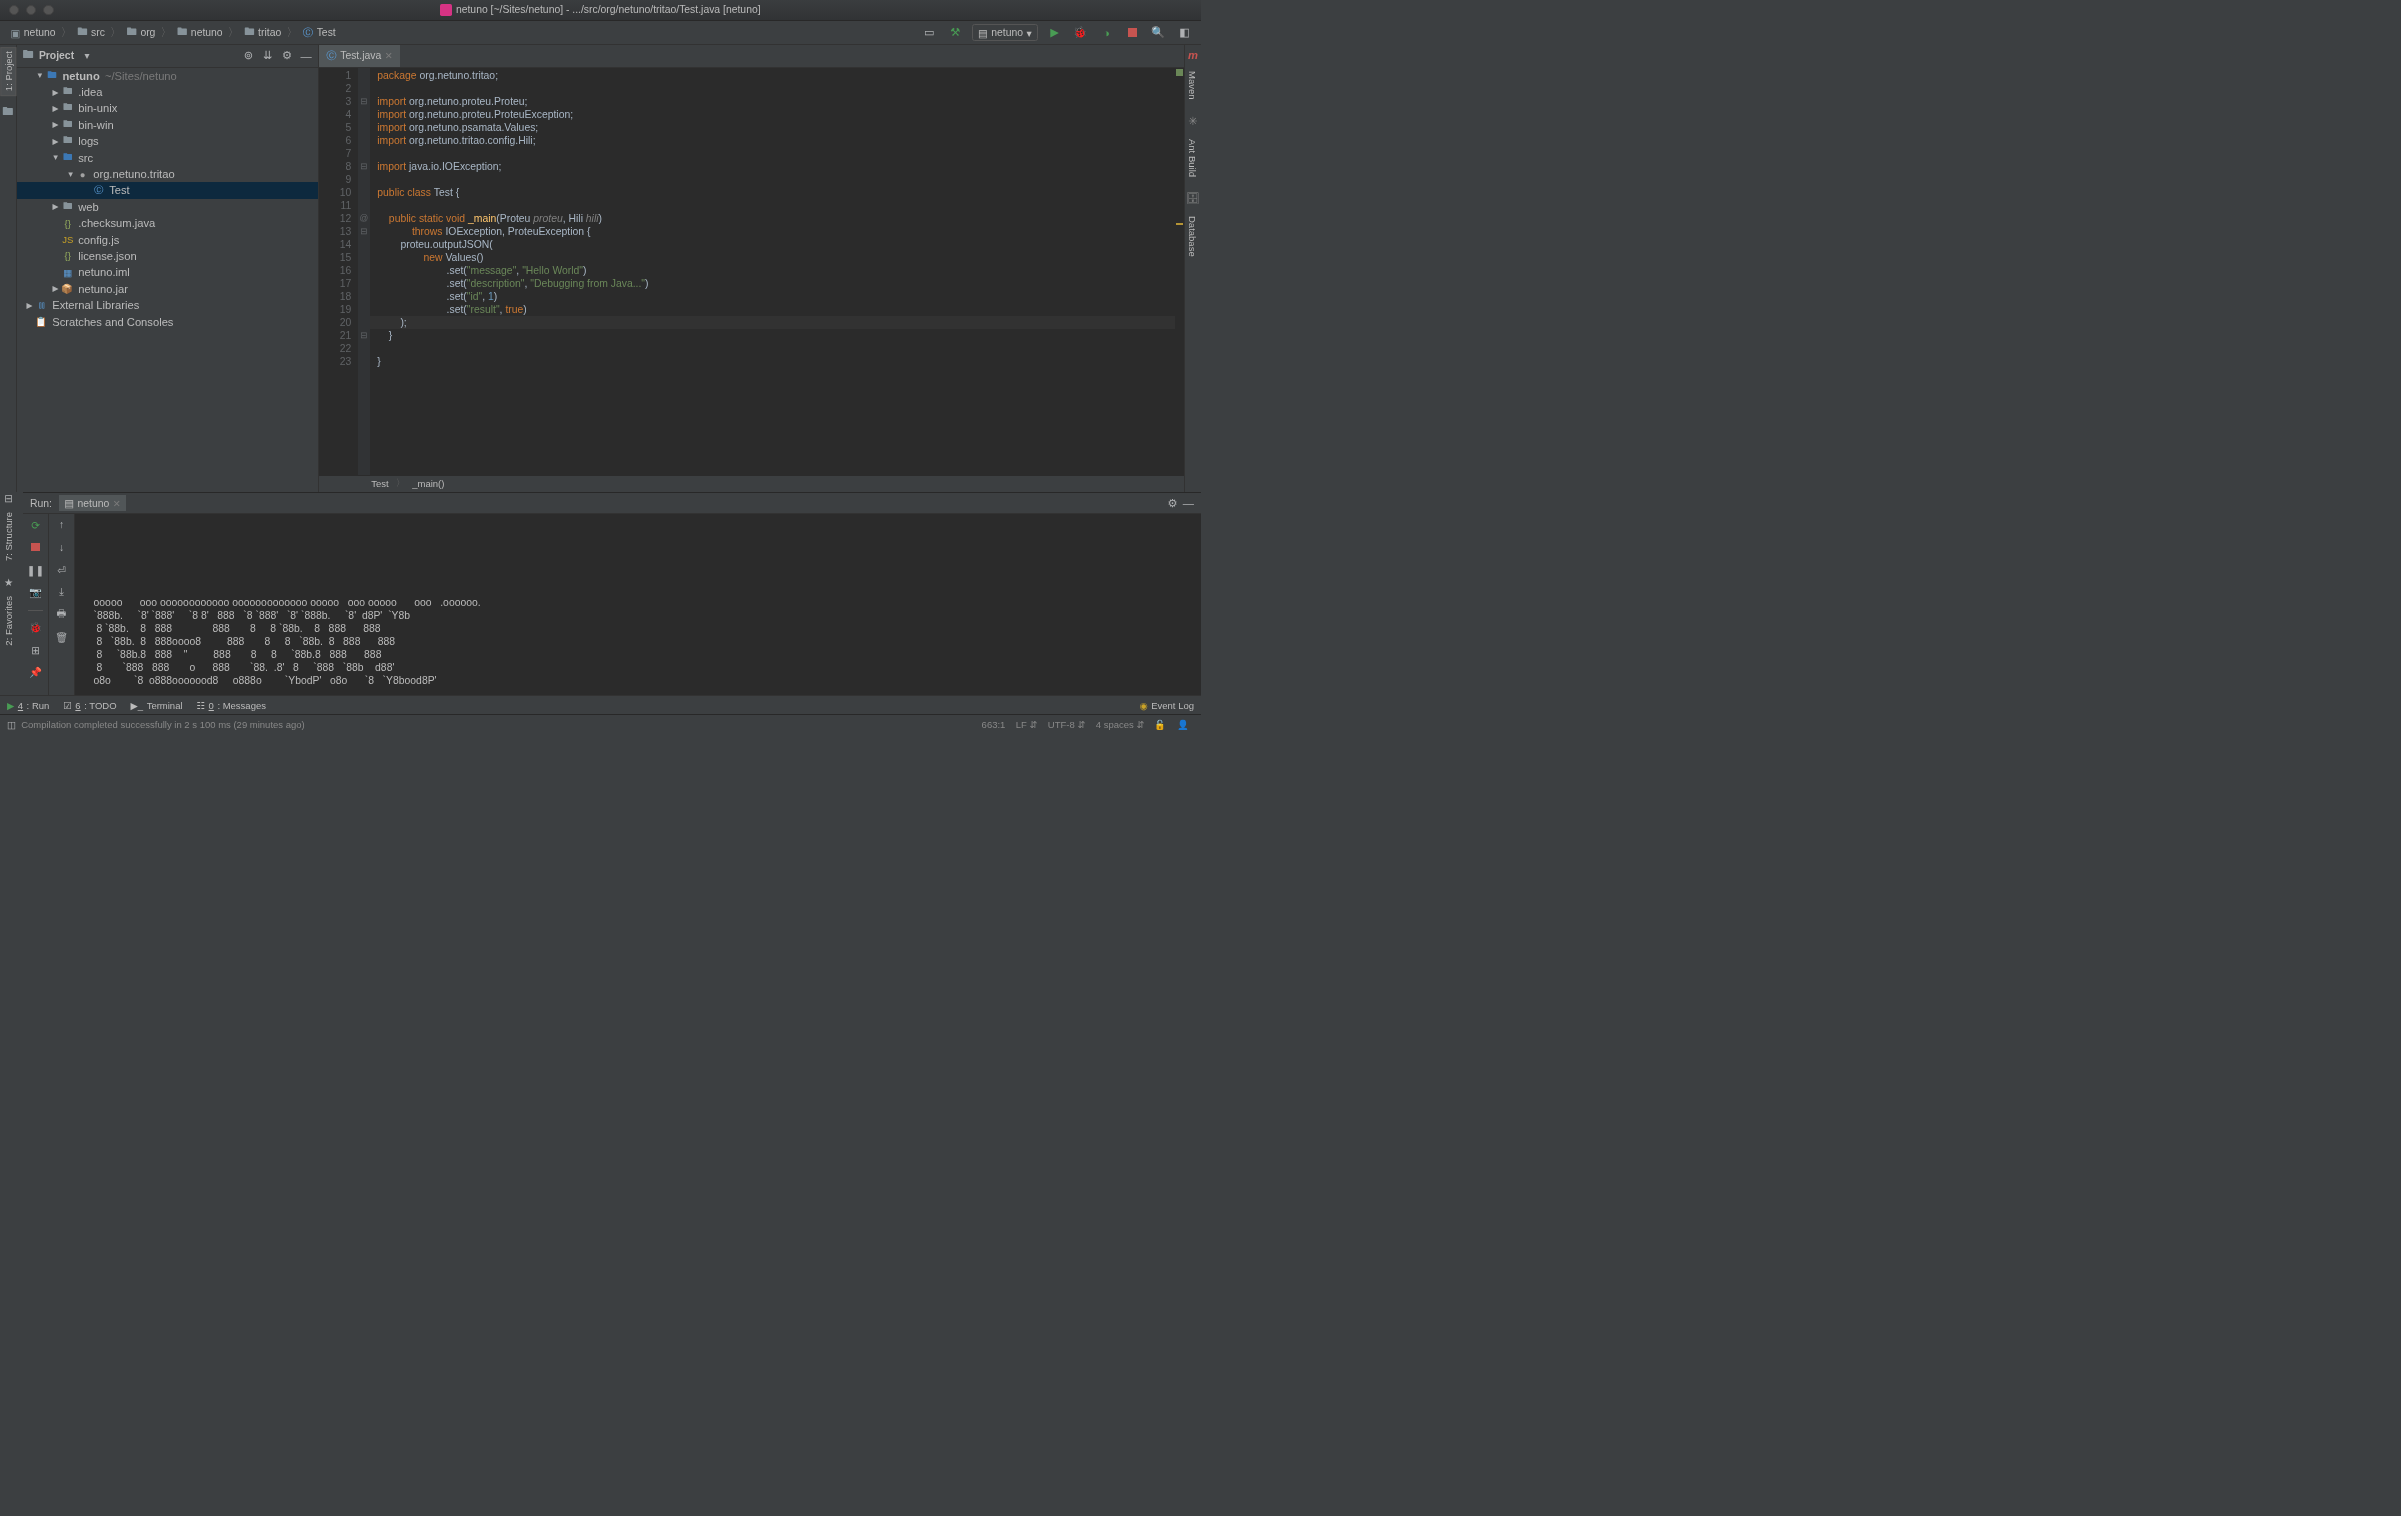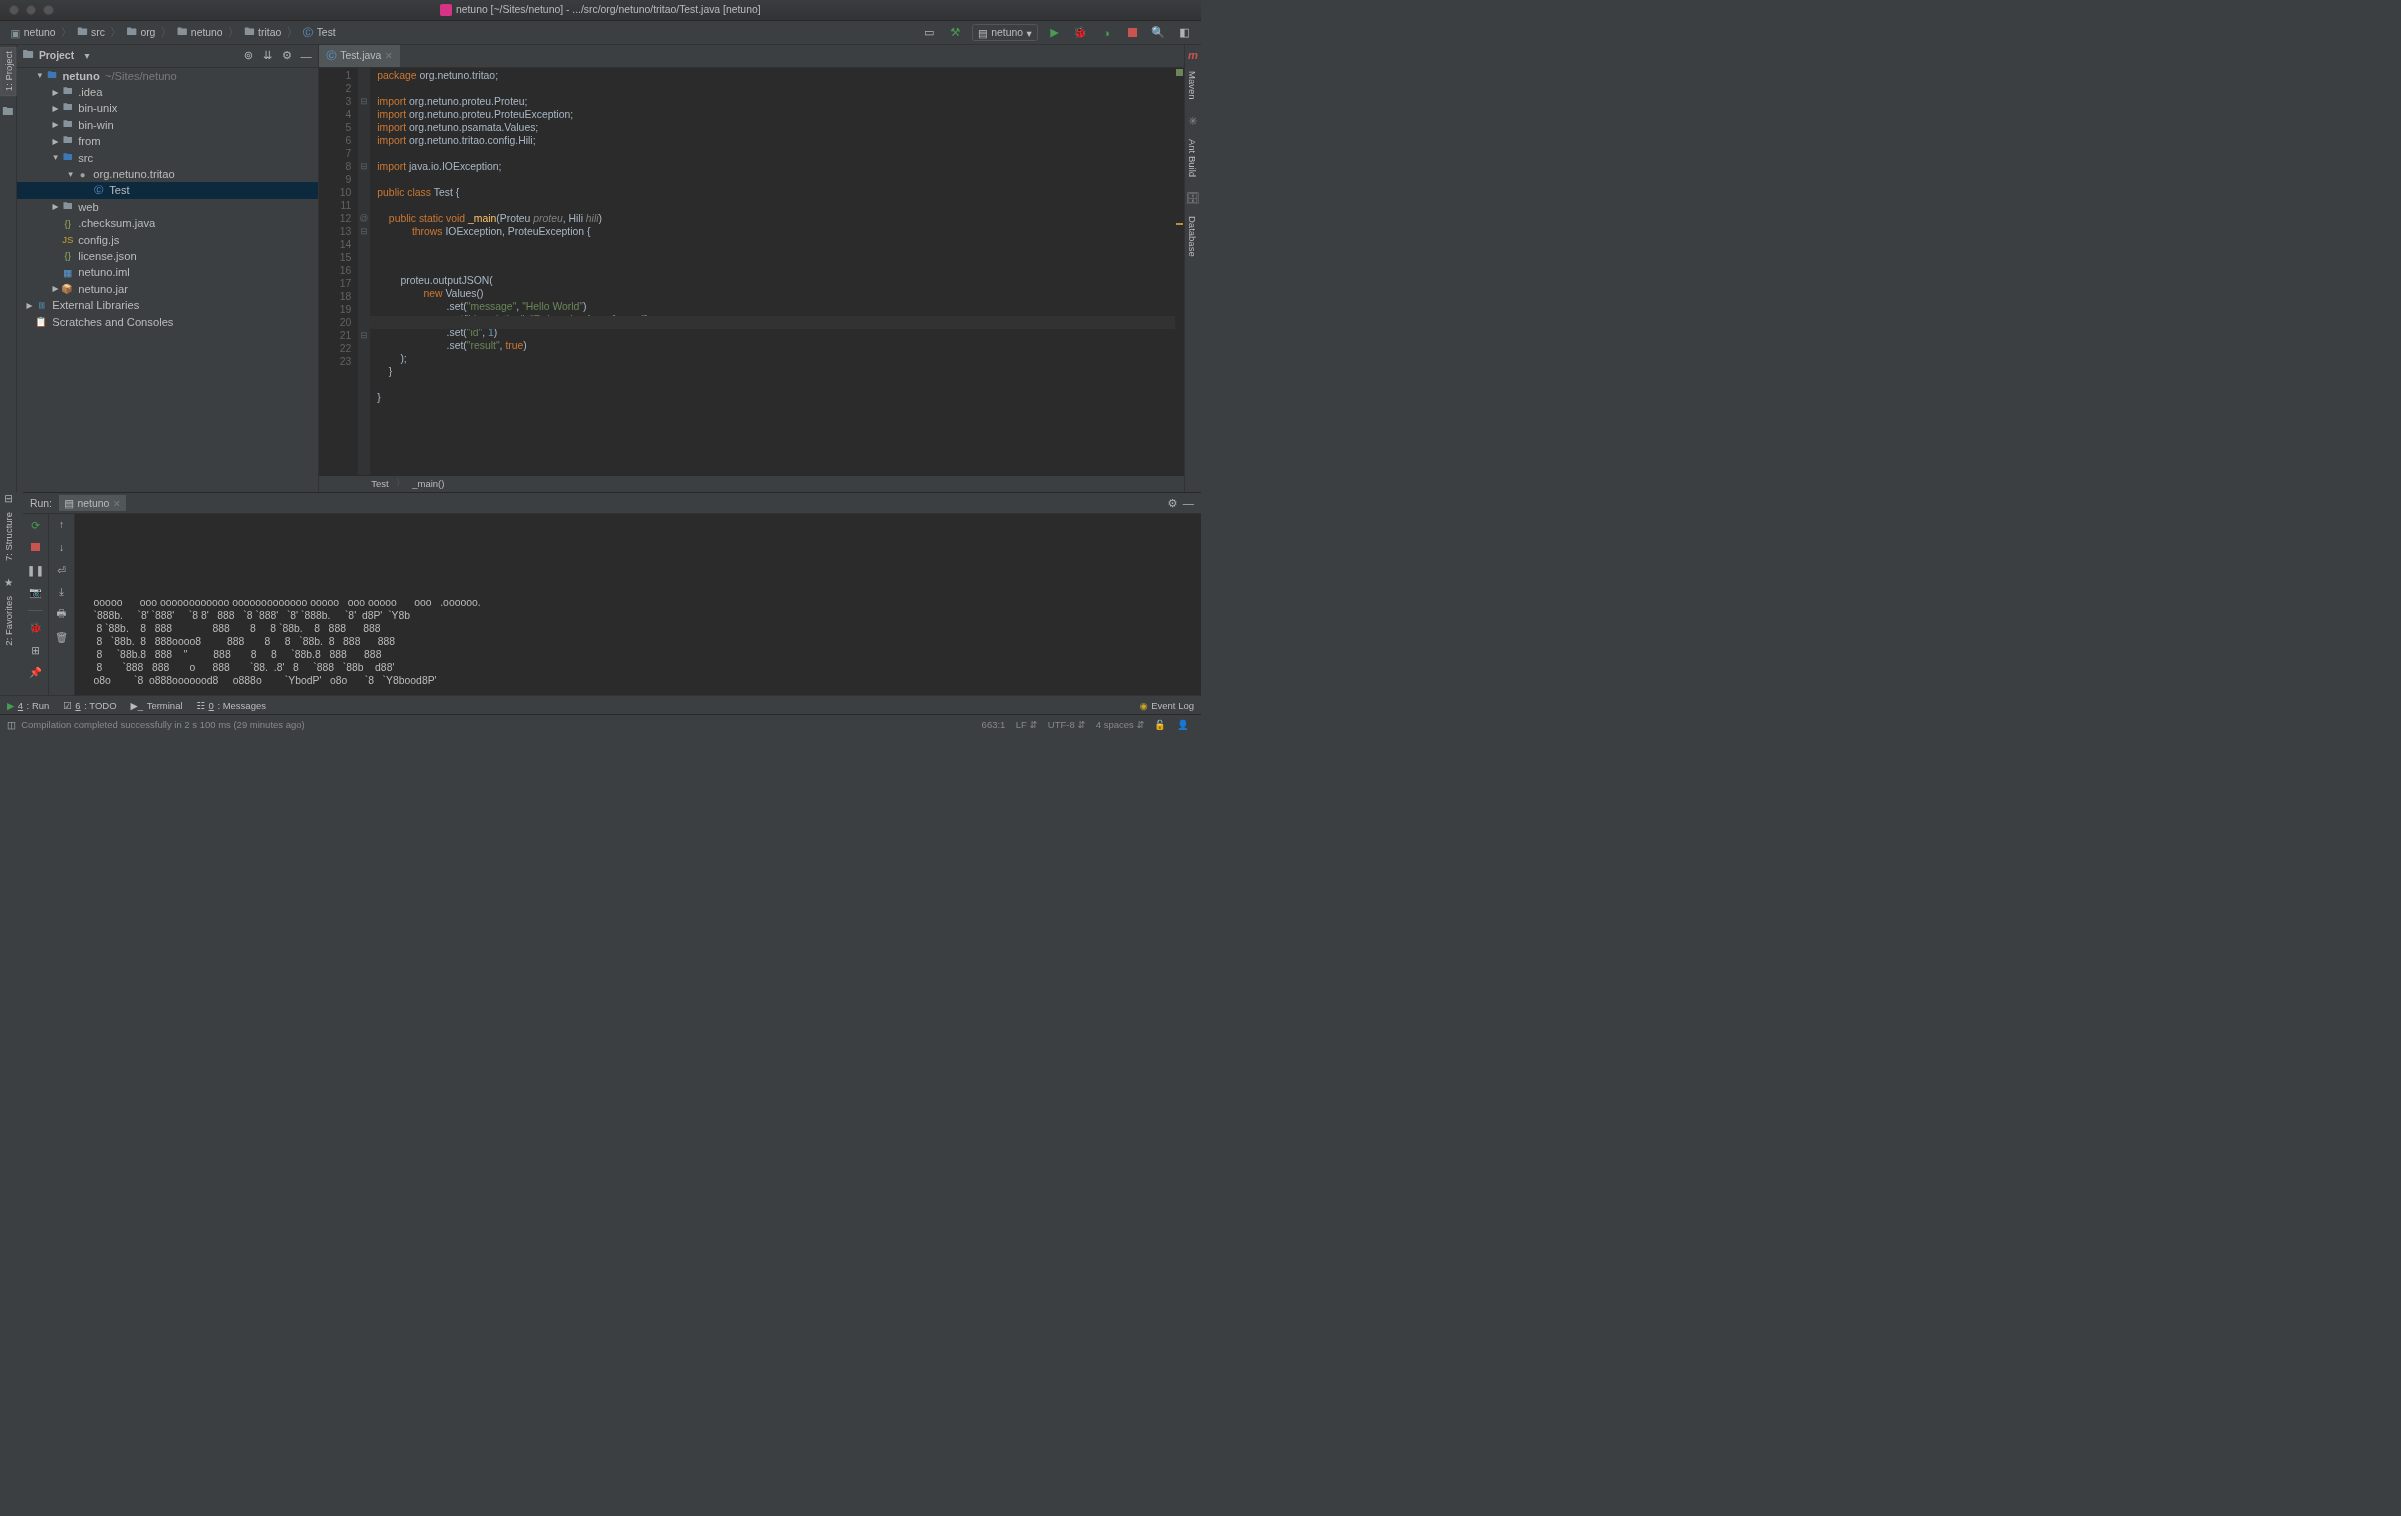--- a/index.html
+++ b/index.html
@@ -185,21 +185,21 @@
         <div class="node">
           <span class="indent" style="width:33px"></span>
           <span class="caret closed"></span>
           <span class="ficon" style="color:#87939a">🖿</span>
           <span class="name">bin-win</span>
         </div>
         <div class="node">
           <span class="indent" style="width:33px"></span>
           <span class="caret closed"></span>
           <span class="ficon" style="color:#87939a">🖿</span>
-          <span class="name">from</span>
+          <span class="name">logs</span>
         </div>
         <div class="node">
           <span class="indent" style="width:33px"></span>
           <span class="caret open"></span>
           <span class="ficon" style="color:#3c78b5">🖿</span>
           <span class="name">src</span>
         </div>
         <div class="node">
           <span class="indent" style="width:48px"></span>
           <span class="caret open"></span>
@@ -329,21 +329,21 @@
           <div class="line" style="position: relative;"><span class="kw">import</span> org.netuno.proteu.ProteuException;</div>
           <div class="line" style="position: relative;"><span class="kw">import</span> org.netuno.psamata.Values;</div>
           <div class="line" style="position: relative;"><span class="kw">import</span> org.netuno.tritao.config.Hili;</div>
           <div class="line" style="position: relative;"></div>
           <div class="line" style="position: relative;"><span class="kw">import</span> java.io.IOException;</div>
           <div class="line" style="position: relative;"></div>
           <div class="line" style="position: relative;"><span class="kw">public class</span> Test {</div>
           <div class="line" style="position: relative;"></div>
           <div class="line" style="position: relative;">    <span class="kw">public static void</span> <span class="method">_main</span>(Proteu <span class="mute">proteu</span>, Hili <span class="mute">hili</span>)</div>
           <div class="line" style="position: relative;">            <span class="kw">throws</span> IOException, ProteuException {</div>
-          <div class="line" style="position: relative; margin-top: 36px;">        proteu.outputJSON(</div>
+          <div class="line" style="position: relative;">        proteu.outputJSON(</div>
           <div class="line" style="position: relative;">                <span class="kw">new</span> Values()</div>
           <div class="line" style="position: relative;">                        .set(<span class="str">"message"</span>, <span class="str">"Hello World"</span>)</div>
           <div class="line" style="position: relative;">                        .set(<span class="str">"description"</span>, <span class="str">"Debugging from Java..."</span>)</div>
           <div class="line" style="position: relative;">                        .set(<span class="str">"id"</span>, <span class="num">1</span>)</div>
           <div class="line" style="position: relative;">                        .set(<span class="str">"result"</span>, <span class="kw">true</span>)</div>
           <div class="hl-line" style="top: 248px;"></div>
           <div class="line" style="position: relative;">        );</div>
           <div class="line" style="position: relative;">    }</div>
           <div class="line" style="position: relative;"></div>
           <div class="line" style="position: relative;">}</div>

